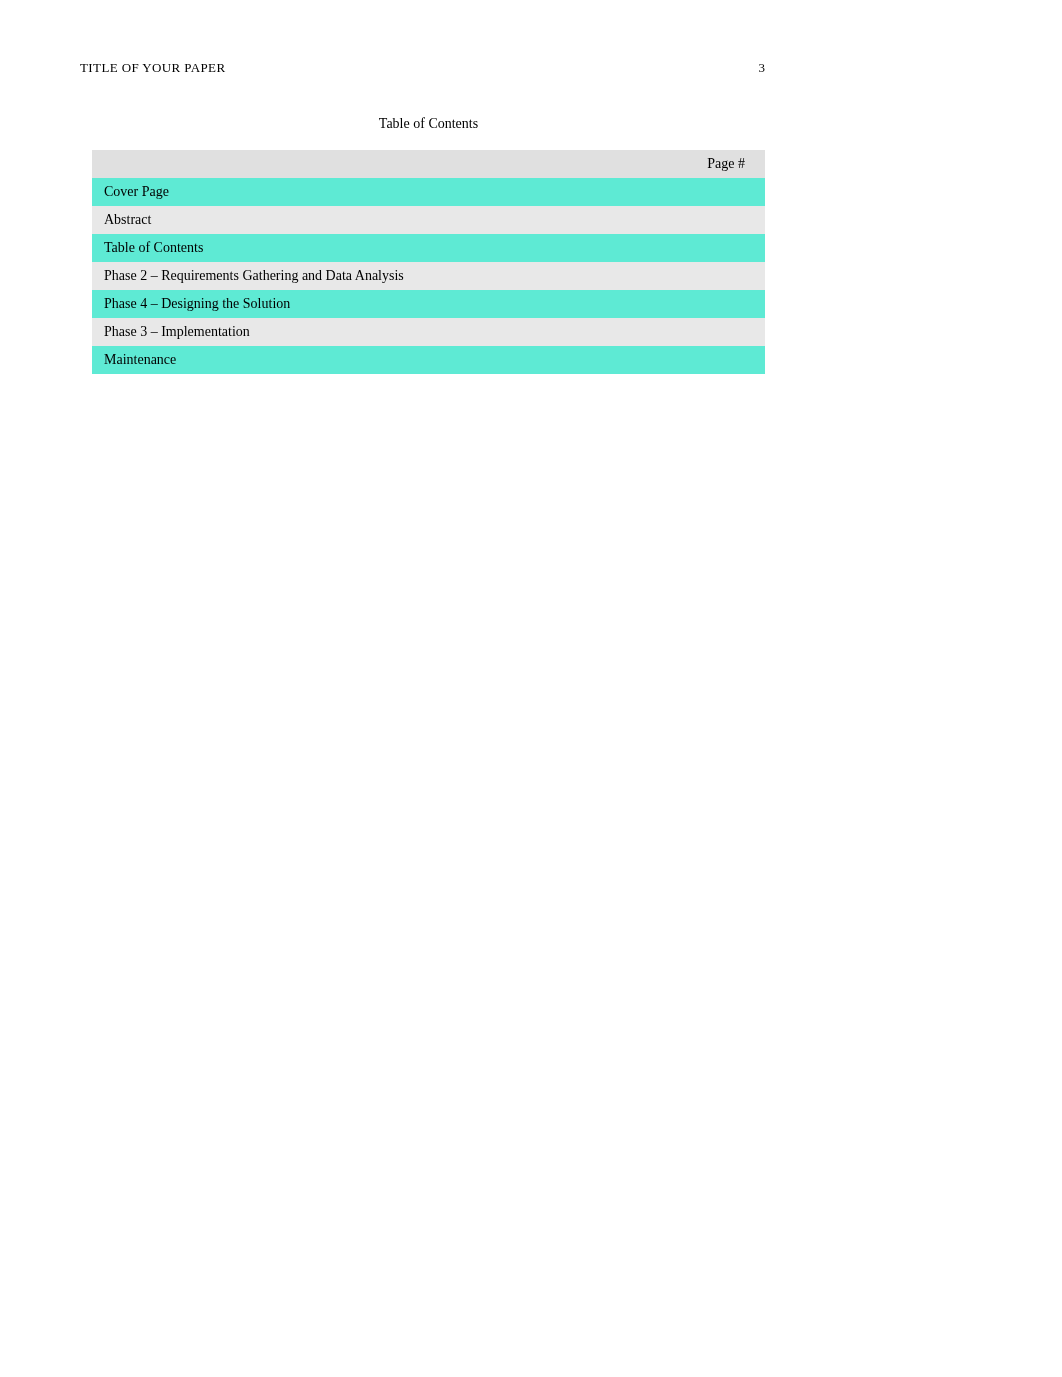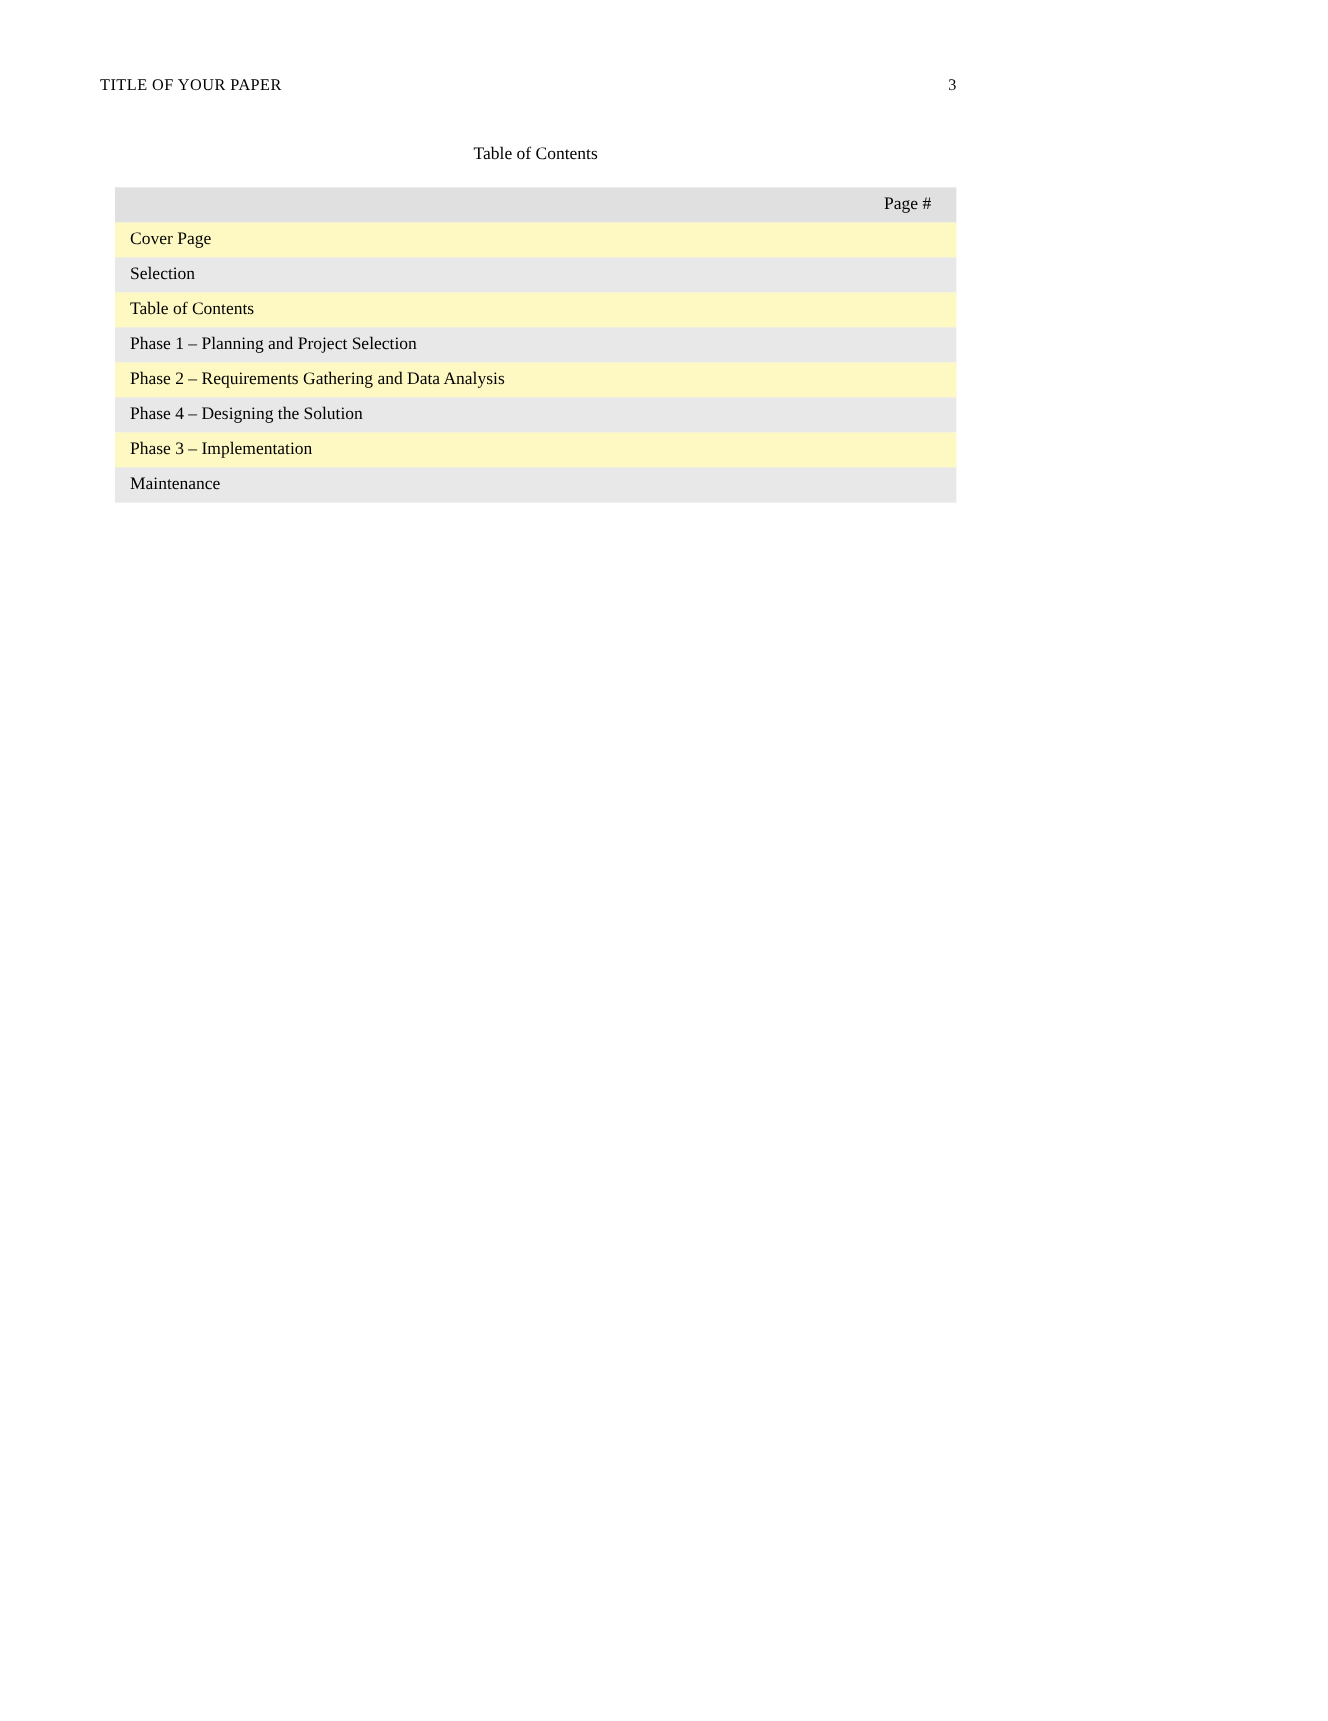--- a/index.html
+++ b/index.html
@@ -59,21 +59,21 @@
       font-weight: normal;
     }
 
     .toc-table {
       width: 100%;
       border-collapse: collapse;
       background: #f0f0f0;
     }
 
     .toc-table tr {
-      background: #fef9c3;
+      background: #5eead4;
     }
 
     .toc-table tr:nth-child(even) {
       background: #e8e8e8;
     }
 
     .toc-header-row {
       background: #e0e0e0 !important;
     }
 
@@ -120,29 +120,25 @@
           <th class="col-title"></th>
           <th class="col-page">Page #</th>
         </tr>
       </thead>
       <tbody id="toc-body">
       <tr>
             <td class="col-title">Cover Page</td>
             <td class="col-page"></td>
           </tr>
           <tr>
-            <td class="col-title">Selection</td>
+            <td class="col-title">Abstract</td>
             <td class="col-page"></td>
           </tr>
           <tr>
             <td class="col-title">Table of Contents</td>
-            <td class="col-page"></td>
-          </tr>
-          <tr>
-            <td class="col-title">Phase 1 – Planning and Project Selection</td>
             <td class="col-page"></td>
           </tr>
           <tr>
             <td class="col-title">Phase 2 – Requirements Gathering and Data Analysis</td>
             <td class="col-page"></td>
           </tr>
           <tr>
             <td class="col-title">Phase 4 – Designing the Solution</td>
             <td class="col-page"></td>
           </tr>

